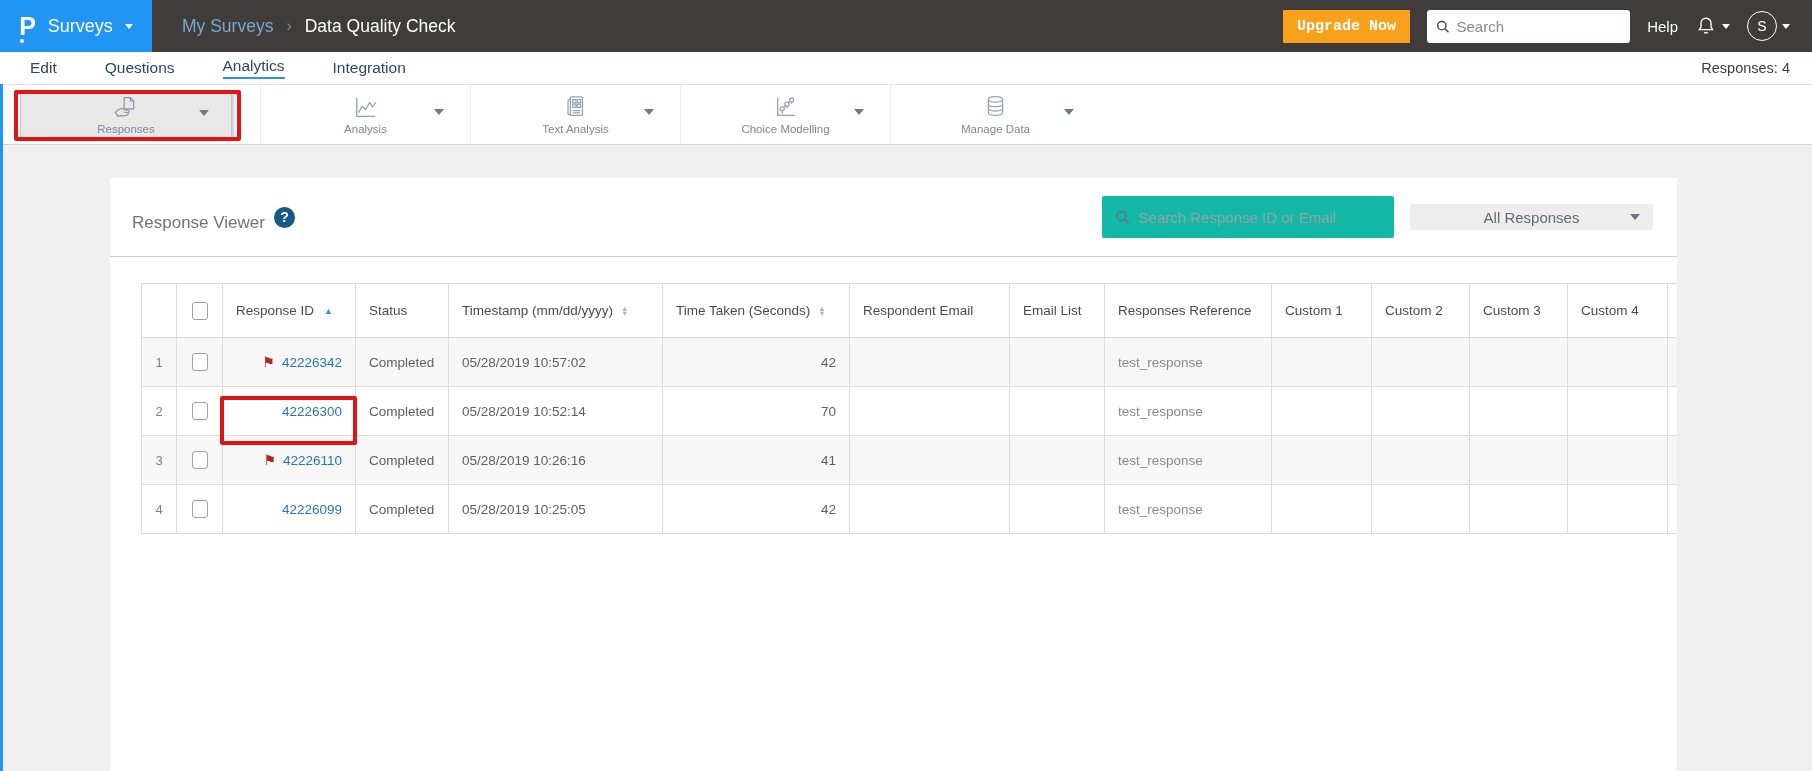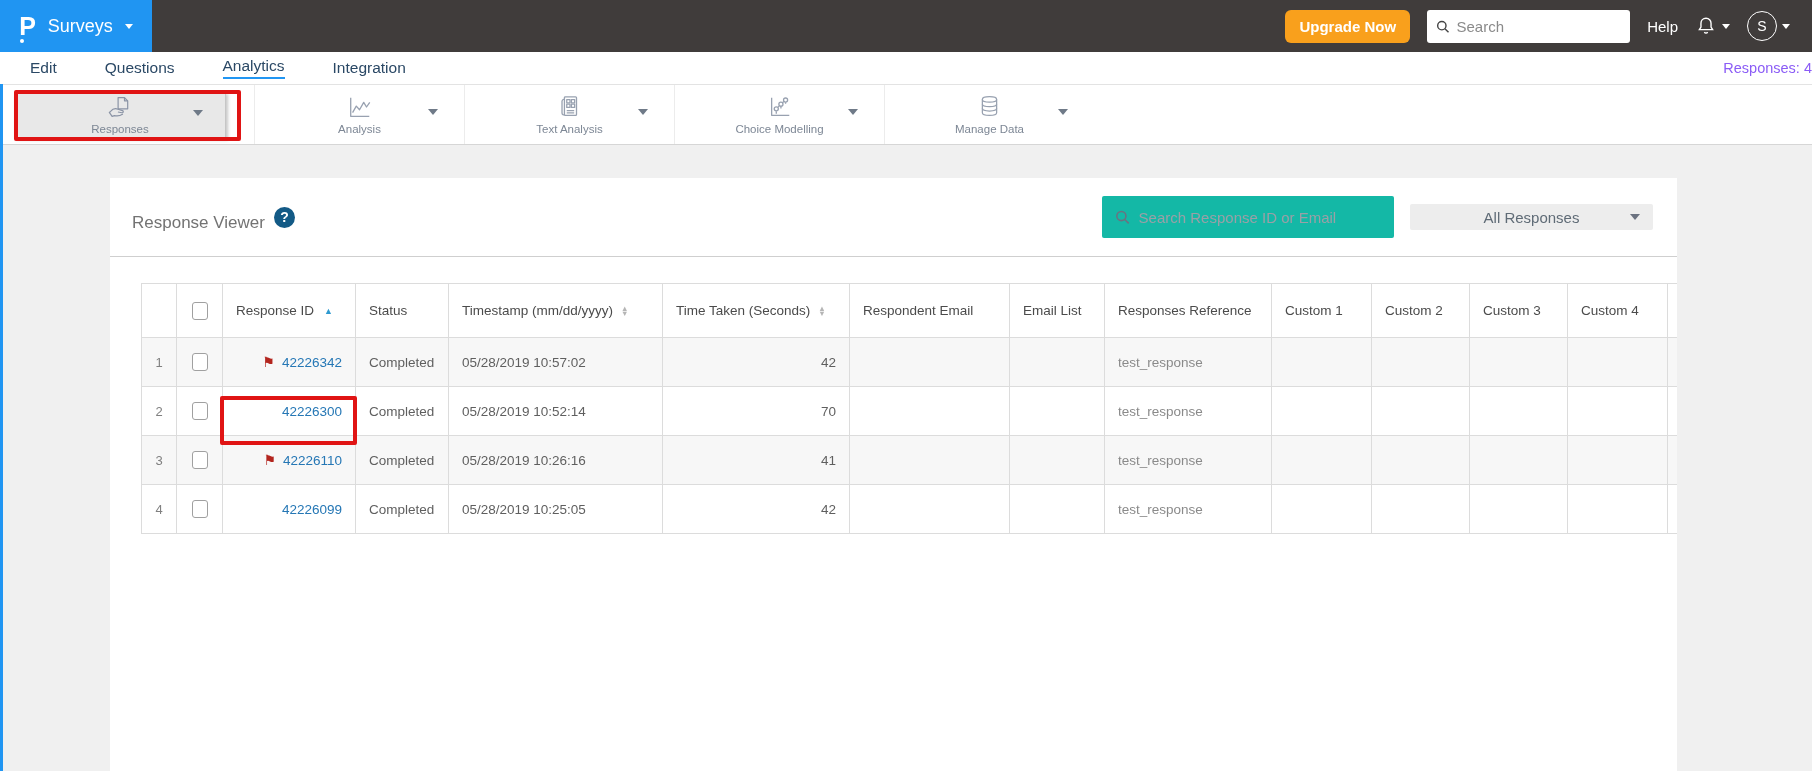--- a/index.html
+++ b/index.html
@@ -14,34 +14,34 @@
   .logo-p { position:relative; font-size:25px; font-weight:700; line-height:1; }
   .logo-p::after { content:""; position:absolute; left:1px; bottom:-4px; width:4px; height:4px; border-radius:50%; background:#fff; }
   .product-name { font-size:18px; }
   .caret { width:0; height:0; border-left:5px solid transparent; border-right:5px solid transparent; border-top:6px solid currentColor; display:inline-block; }
   .caret.small { border-left-width:4px; border-right-width:4px; border-top-width:5px; }
   .breadcrumb { margin-left:30px; display:flex; align-items:center; gap:13px; font-size:17.5px; }
   .bc-link { color:#79a7cd; cursor:pointer; }
   .bc-sep { color:#8d8a89; font-size:16px; }
   .bc-current { color:#fff; }
   .topbar-right { margin-left:auto; display:flex; align-items:center; gap:17px; margin-right:22px; color:#fff; }
-  .upgrade-btn { background:#f9a01c; color:#fff; font-weight:700; font-size:15px; padding:8px 14px; border-radius:6px; border:none; cursor:pointer; font-family:Liberation Sans, sans-serif; }
+  .upgrade-btn { background:#f9a01c; color:#fff; font-weight:700; font-size:15px; padding:8px 14px; border-radius:1px; border:none; cursor:pointer; font-family:Liberation Mono, monospace; }
   .hsearch { width:203px; height:33px; background:#fff; border-radius:3px; display:flex; align-items:center; padding:12px 9px; gap:7px; }
   .hsearch input { border:none; outline:none; background:transparent; font-size:15px; width:100%; font-family:inherit; color:#333; }
   .hsearch input::placeholder { color:#8a8a8a; }
   .help-link { font-size:15px; cursor:pointer; }
   .bell-wrap, .avatar-wrap { display:flex; align-items:center; gap:5px; cursor:pointer; }
   .avatar { width:30px; height:30px; border:1.5px solid #fff; border-radius:50%; display:flex; align-items:center; justify-content:center; font-size:14px; }
   
   .navbar { height:32px; background:#fff; display:flex; align-items:center; padding-left:30px; gap:48px; }
   .nav-tab { font-size:15.5px; font-weight:500; color:#2a4865; height:100%; display:flex; align-items:center; cursor:pointer; }
   .nav-tab.active span { border-bottom:2px solid #2196f3; padding-bottom:2px; }
-  .responses-count { margin-left:auto; color:#8b5cf6; font-size:14.5px; }
-  
-  .toolbar { height:61px; background:#fff; border-top:1px solid #e3e3e3; border-bottom:1px solid #d6d6d6; display:flex; padding-left:14px; position:relative; }
+  .responses-count { margin-left:auto; margin-right:22px; color:#404040; font-size:14.5px; }
+  
+  .toolbar { height:61px; background:#fff; border-top:1px solid #e3e3e3; border-bottom:1px solid #d6d6d6; display:flex; padding-left:20px; position:relative; }
   .tb-item { width:210px; position:relative; display:flex; flex-direction:column; align-items:center; justify-content:center; gap:3px; color:#98a1b0; cursor:pointer; }
   .tb-item + .tb-item { border-left:1px solid #ececec; }
   .tb-item.selected { width:212px; height:46px; margin-top:7px; margin-right:28px; background:#e8e8e8; border:1px solid #c6c6c6; box-shadow:2px 2px 3px rgba(0,0,0,.22); }
   .tb-label { font-size:11.5px; color:#7d8795; }
   .tb-caret { position:absolute; right:26px; top:24px; color:#6f7a88; }
   .tb-item.selected .tb-caret { right:22px; top:17px; }
   
   .page { position:relative; height:626px; background:#f0f0f0; }
   .left-accent { position:absolute; left:0; top:84px; bottom:0; width:3px; background:#2095f2; z-index:40; }
   .card { position:absolute; left:110px; top:33px; width:1567px; bottom:0; background:#fff; overflow:hidden; }
@@ -82,20 +82,25 @@
   svg { display:block; }
 </style>
 </head>
 <body>
 
 <div class="topbar">
   <div class="logo-block">
     <span class="logo-p">P</span>
     <span class="product-name">Surveys</span>
     <span class="caret small"></span>
+  </div>
+  <div class="breadcrumb">
+    <span class="bc-link">My Surveys</span>
+    <span class="bc-sep">›</span>
+    <span class="bc-current">Data Quality Check</span>
   </div>
   <div class="topbar-right">
     <button class="upgrade-btn">Upgrade Now</button>
     <div class="hsearch">
       <svg width="15" height="15" viewBox="0 0 16 16" fill="none" stroke="#444" stroke-width="1.7">
           <circle cx="7" cy="7" r="5"></circle>
           <path d="M10.7 10.7L15 15"></path>
         </svg>
       <input type="text" placeholder="Search" style="">
     </div>

